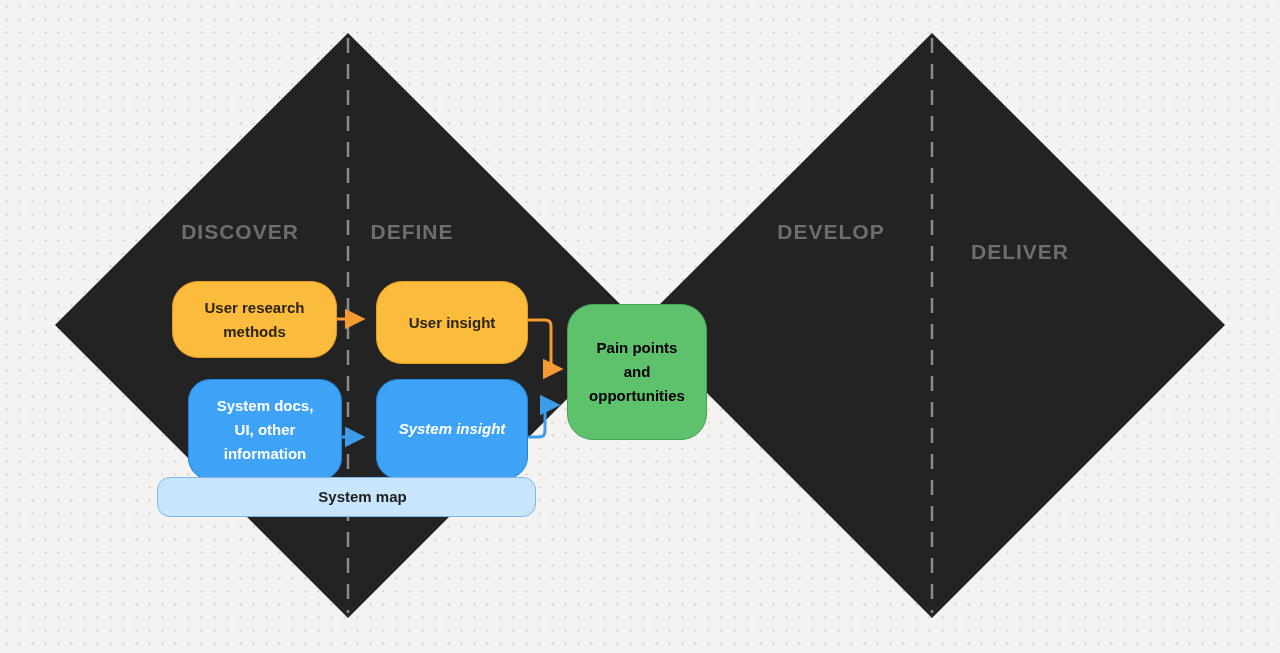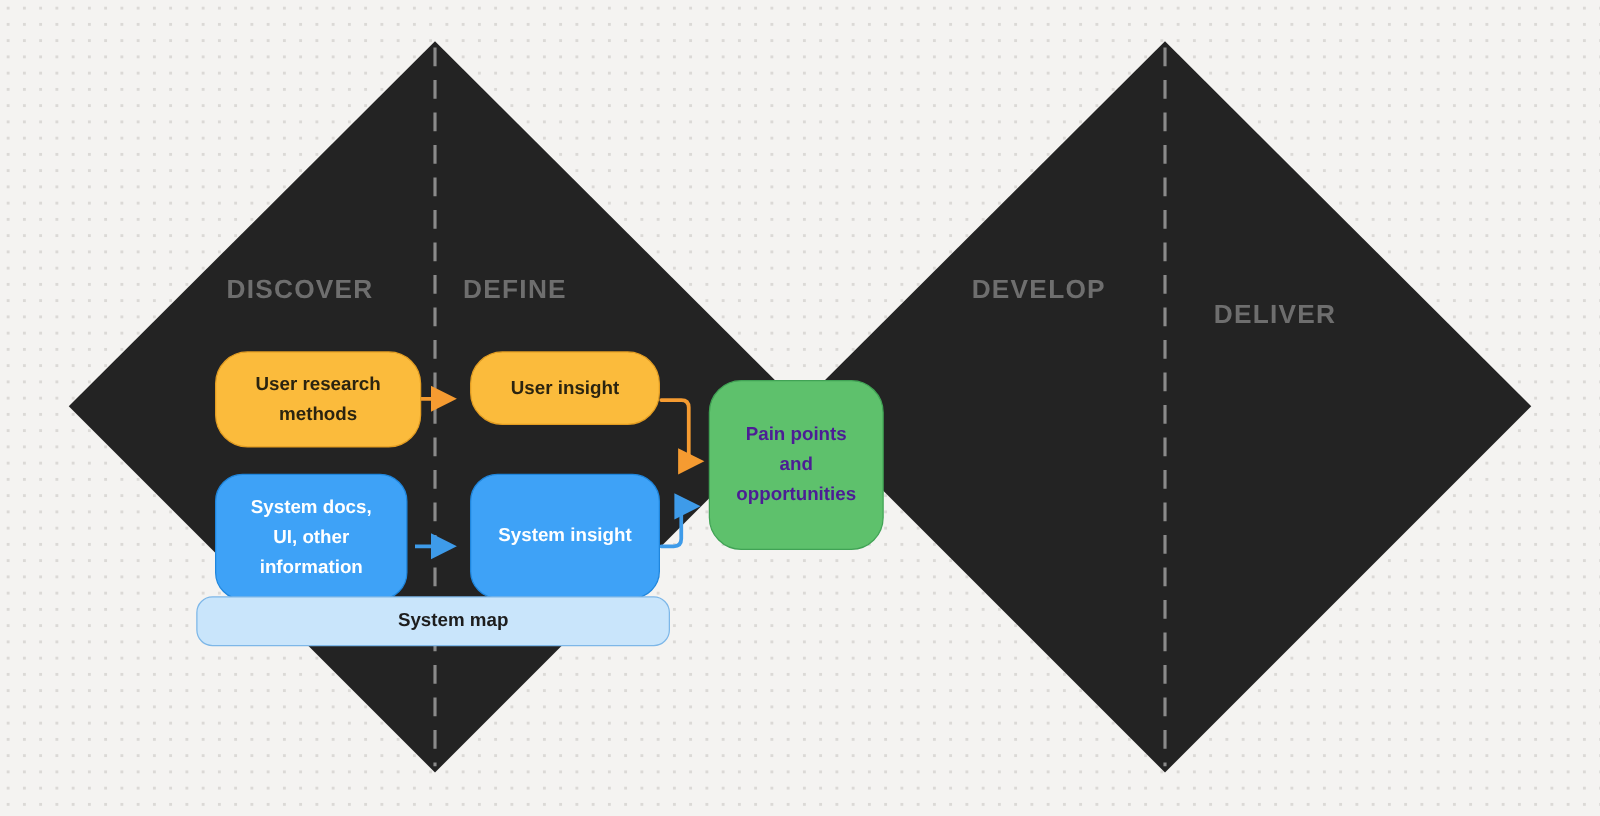--- a/index.html
+++ b/index.html
@@ -54,24 +54,24 @@
     border: 1.5px solid #1f86dd;
     color: #ffffff;
   }
   .node-lightblue {
     border: 1.5px solid #7db7e8;
     color: #1d1d1d;
     z-index: 4;
   }
   .node-green {
     border: 1.5px solid #41a355;
-    color: #4c1d95;
+    color: #000000;
   }
   #node-user-research  { left: 172px; top: 281px; width: 165px; height: 77px;  border-radius: 26px; }
-  #node-user-insight   { left: 376px; top: 281px; width: 152px; height: 59px;  border-radius: 26px; }
+  #node-user-insight   { left: 376px; top: 281px; width: 152px; height: 83px;  border-radius: 26px; }
   #node-system-docs    { left: 172px; top: 379px; width: 154px; height: 101px; border-radius: 22px; }
   #node-system-insight { left: 376px; top: 379px; width: 152px; height: 100px; border-radius: 22px; }
   #node-system-map     { left: 157px; top: 477px; width: 379px; height: 40px;  border-radius: 13px; padding-left: 32px; }
   #node-pain-points    { left: 567px; top: 304px; width: 140px; height: 136px; border-radius: 26px; }
   #label-discover { left: 240px;  top: 232px; }
   #label-define   { left: 412px;  top: 232px; }
   #label-develop  { left: 831px;  top: 232px; }
   #label-deliver  { left: 1020px; top: 232px; margin-top: 20px; }
 </style>
 </head>
@@ -108,25 +108,25 @@
   <div class="phase-label" id="label-discover">DISCOVER</div>
   <div class="phase-label" id="label-define">DEFINE</div>
   <div class="phase-label" id="label-develop">DEVELOP</div>
   <div class="phase-label" id="label-deliver">DELIVER</div>
 
   <div class="node node-orange" id="node-user-research" style="background-color: rgb(251, 187, 60);">User research
 methods</div>
 
   <div class="node node-orange" id="node-user-insight" style="background-color: rgb(251, 187, 60);">User insight</div>
 
-  <div class="node node-blue" id="node-system-docs" style="background-color: rgb(62, 162, 247);">System docs,
+  <div class="node node-blue" id="node-system-docs" style="background-color: rgb(62, 162, 247); margin-left: 16px;">System docs,
 UI, other
 information</div>
 
-  <div class="node node-blue" id="node-system-insight" style="background-color: rgb(62, 162, 247);">System insight</div>
+  <div class="node node-blue" id="node-system-insight" style="background-color: rgb(62, 162, 247); font-style: italic;">System insight</div>
 
   <div class="node node-lightblue" id="node-system-map" style="background-color: rgb(201, 229, 251);">System map</div>
 
   <div class="node node-green" id="node-pain-points" style="background-color: rgb(94, 193, 108);">Pain points
 and
 opportunities</div>
 
 </div>
 
 </body></html>

